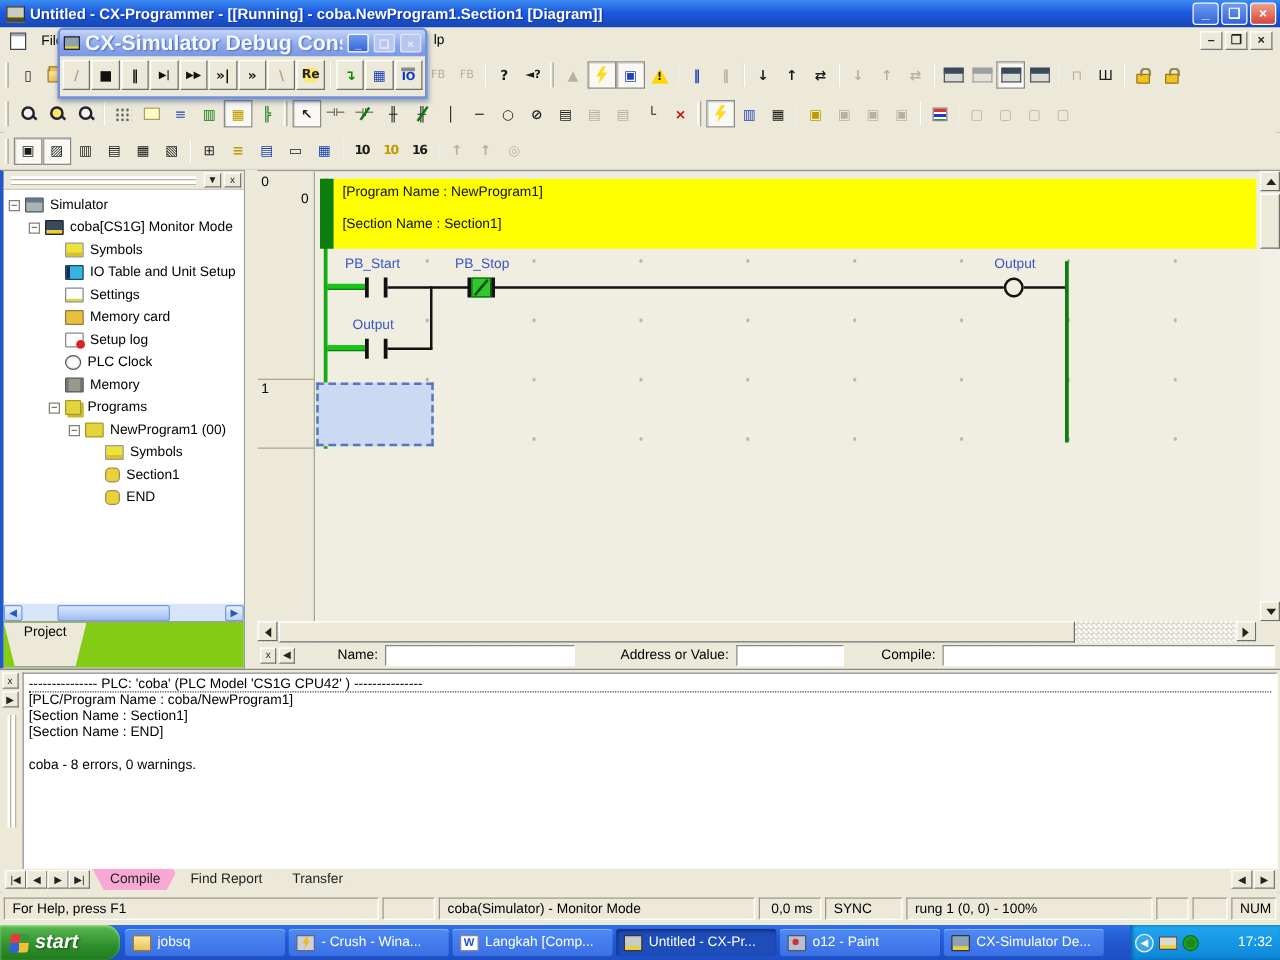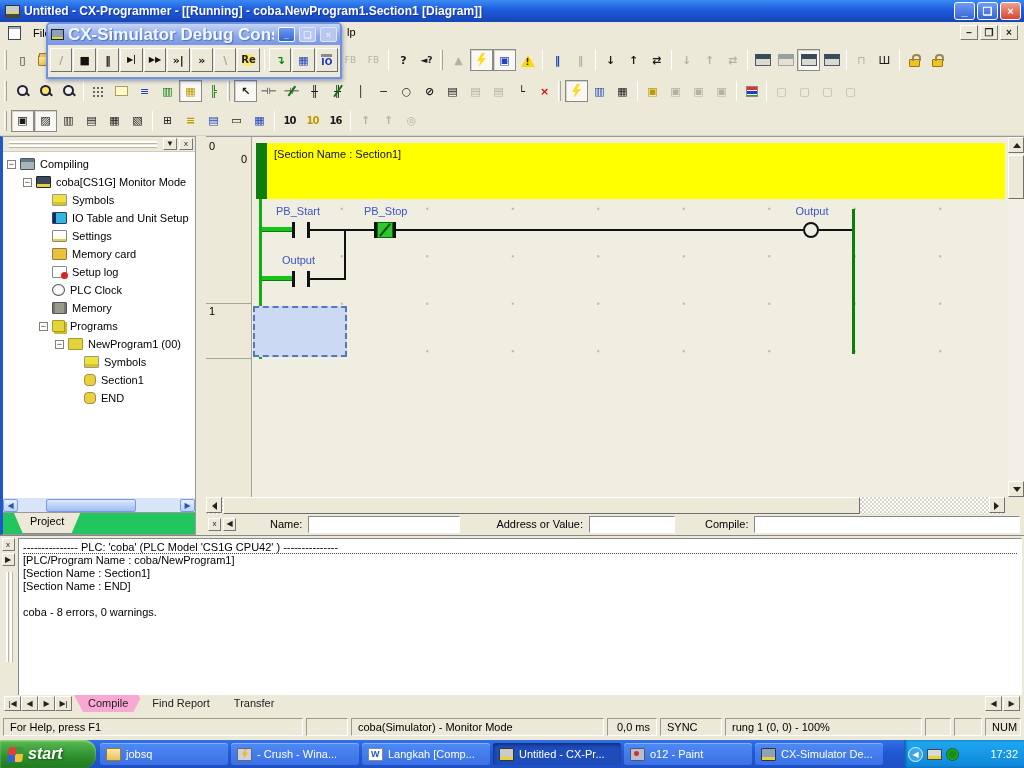--- a/index.html
+++ b/index.html
@@ -110,21 +110,21 @@
   .ti-memory { background:#9a9a8a; border:1px solid #555; box-shadow:inset 2px 0 0 #777, inset -2px 0 0 #777; }
   .ti-programs { background:#e2d43c; border:1px solid #aa9922; box-shadow:2px 2px 0 #c8ba2a; width:13px; }
   .ti-program { background:#e2d43c; border:1px solid #aa9922; }
   .ti-section { background:#e8d23a; border:1px solid #aa8855; border-radius:4px; width:12px; }
   .tlabel { color:#000; }
   .tree-hscroll { height:15px; background:#d8e4f8; display:flex; align-items:center; border-top:1px solid #fff; }
   .tsb { width:15px; height:13px; background:linear-gradient(#e8f0fc,#bcd2f8); border:1px solid #7a9ae0;
     border-radius:2px; color:#2858b8; font-size:8px; line-height:11px; text-align:center; }
   .tree-hthumb { width:90px; height:13px; margin-left:28px; border-radius:2px;
     background:linear-gradient(#dce8fc,#9ebcf4); border:1px solid #7a9ae0; }
-  .tree-tab-row { height:22px; background:#22c55e; border-top:1px solid #999; padding-left:11px; display:flex; }
+  .tree-tab-row { height:37px; background:#84cc16; border-top:1px solid #999; padding-left:0; display:flex; }
   .ptab { margin-top:0; padding:2px 16px 4px; background:#ece9d8; font-size:11px;
     clip-path:polygon(0 0,100% 0,calc(100% - 9px) 100%,9px 100%);
     border-bottom:1px solid #888; }
 
   .splitter { width:10px; background:#ece9d8; }
 
   
   .ladder-window { position:relative; width:818px; height:377px; background:#f0ede1; border-top:1px solid #999; }
   .ladder-canvas { position:absolute; left:0; top:0; width:802px; height:360px; overflow:hidden; }
   .rung-margin { position:absolute; left:0; top:0; width:46px; height:360px; background:#ece9d8;
@@ -569,21 +569,21 @@
           <span class="grab"></span>
           <button class="thb">▼</button>
           <button class="thb">x</button>
         </div>
         <div class="tree-list">
 
         <div class="titem">
               <span class="tind" style="width: 0px;"></span>
               <span class="texp"></span>
               <span class="ti ti-net"></span>
-              <span class="tlabel">Compiling</span>
+              <span class="tlabel">Simulator</span>
             </div>
             <div class="titem">
               <span class="tind" style="width: 16px;"></span>
               <span class="texp"></span>
               <span class="ti ti-plc"></span>
               <span class="tlabel">coba[CS1G] Monitor Mode</span>
             </div>
             <div class="titem">
               <span class="tind" style="width: 32px;"></span>
               <span class="texp" style="visibility: hidden;"></span>
@@ -678,20 +678,21 @@
                 <span class="rm-step">0</span>
               </div>
               <div class="rm-cell1">
                 <span class="rm-num">1</span>
               </div>
             </div>
             <div class="griddots"></div>
             <div class="lbus"></div>
             <div class="banner-green"></div>
             <div class="banner-yellow">
+              <div>[Program Name : NewProgram1]</div>
               <div>[Section Name : Section1]</div>
             </div>
 
             <span class="llabel" style="left:70px;top:68px;">PB_Start</span>
             <span class="llabel" style="left:158px;top:68px;text-align:right;">PB_Stop</span>
             <span class="llabel" style="left:575px;top:68px;width:62px;text-align:center;">Output</span>
             <span class="llabel" style="left:76px;top:117px;">Output</span>
 
             <div class="gwire" style="left:56px;top:90px;width:30px;height:4px;"></div>
             <span class="cbar" style="left:86px;top:85px;"></span>

